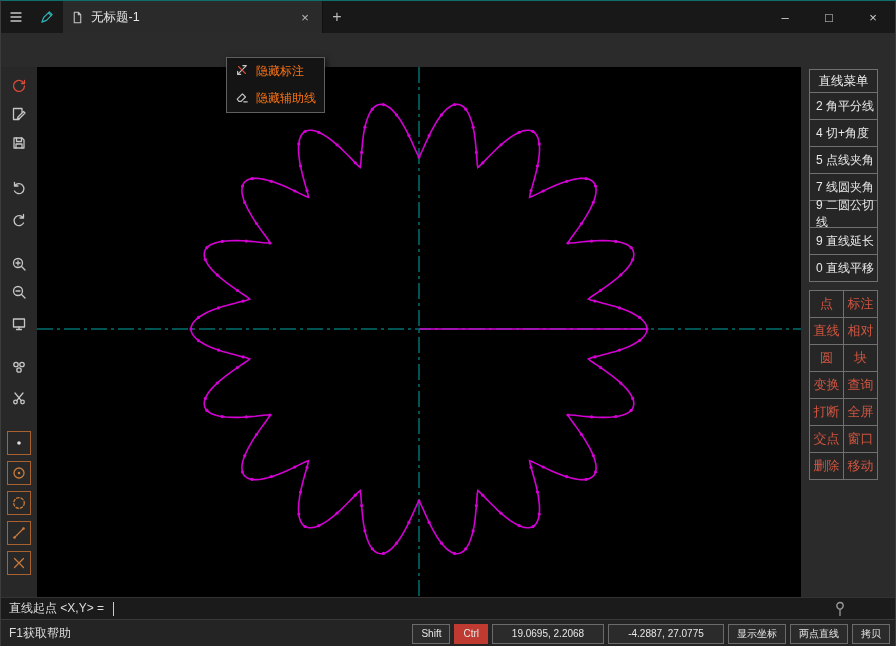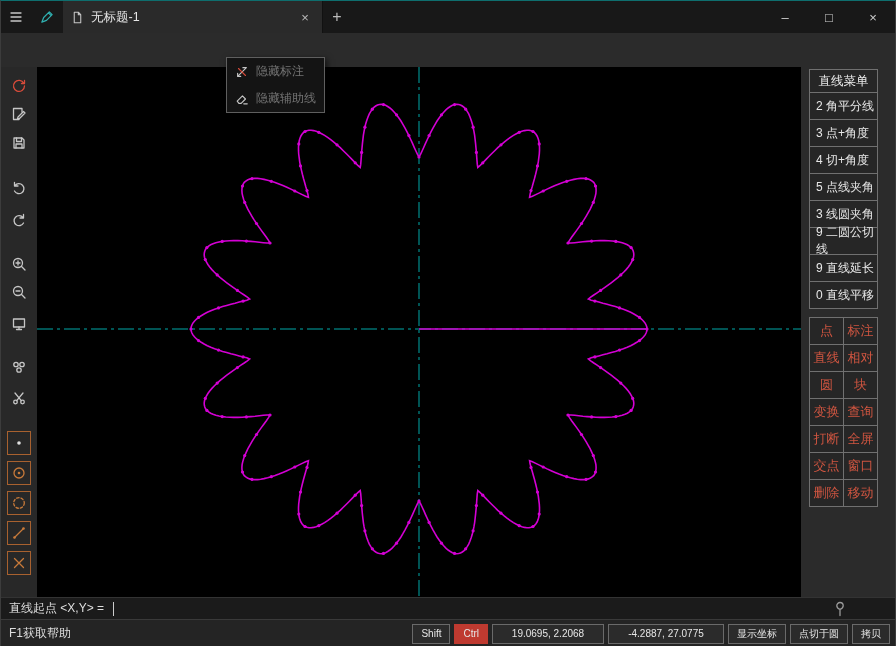--- a/index.html
+++ b/index.html
@@ -32,21 +32,21 @@
   svg.ic14 { width:14px; height:14px; }
   .lw-group { position:absolute; left:72px; top:36px; width:126px; height:26px; border:1px solid #565656;
     border-radius:2px; display:flex; align-items:center; padding:0 7px; gap:9px; }
   .lw-line { width:34px; height:4px; background:#cfcfcf; }
   .lw-val { color:#ddd; font-size:12px; }
   .lw-chev { color:#aaa; font-size:9px; margin-left:8px; }
 
   
   .dropdown { position:absolute; left:225px; top:56px; width:99px; background:#141414;
     border:1px solid #5f5f5f; z-index:20; box-shadow:2px 2px 6px rgba(0,0,0,.6); }
-  .dd-item { display:flex; align-items:center; gap:7px; padding:5px 8px; color:#737373; font-size:12px; cursor:pointer; }
+  .dd-item { display:flex; align-items:flex-start; gap:7px; padding:5px 8px; color:#f97316; font-size:12px; cursor:pointer; }
 
   
   .sidebar { position:absolute; left:0; top:66px; width:36px; height:530px; background:#282828; }
   .si { position:absolute; left:10px; width:16px; height:16px; cursor:pointer; }
   .sbox { position:absolute; left:6px; width:24px; height:24px; border:1px solid #a8612f;
     display:flex; align-items:center; justify-content:center; cursor:pointer; }
   svg.tool * { stroke:#c87a3a; fill:none; stroke-width:1.3; stroke-linecap:round; }
 
   
   .canvas { position:absolute; left:36px; top:66px; width:764px; height:530px; background:#000; cursor:crosshair; }
@@ -485,24 +485,23 @@
         <circle cx="563.6" cy="300.6" r="1.6" fill="#d400d4"></circle>
         <circle cx="557.9" cy="289.9" r="1.6" fill="#d400d4"></circle>
         <circle cx="582.5" cy="283.1" r="1.6" fill="#d400d4"></circle>
         <circle cx="602.5" cy="273.6" r="1.6" fill="#d400d4"></circle>
       </svg>
   </div>
 
   <div class="rpanel">
     <div class="rp-title">直线菜单</div>
     <div class="rp-item">2  角平分线</div>
-    <div class="rp-item">3  点+角度</div>
     <div class="rp-item">4  切+角度</div>
     <div class="rp-item">5  点线夹角</div>
-    <div class="rp-item">3  线圆夹角</div>
+    <div class="rp-item">7  线圆夹角</div>
     <div class="rp-item">9  二圆公切线</div>
     <div class="rp-item">9  直线延长</div>
     <div class="rp-item">0  直线平移</div>
 
     <div class="rp-grid">
       <div class="rp-cell">点</div>
       <div class="rp-cell">标注</div>
       <div class="rp-cell">直线</div>
       <div class="rp-cell">相对</div>
       <div class="rp-cell">圆</div>
@@ -528,17 +527,17 @@
   </div>
 
   <div class="statusbar">
     <span class="sb-help">F1获取帮助</span>
     <div class="sb-spacer"></div>
     <div class="sb-box">Shift</div>
     <div class="sb-box ctrl">Ctrl</div>
     <div class="sb-box coord" style="width:112px">19.0695, 2.2068</div>
     <div class="sb-box coord" style="width:116px">-4.2887, 27.0775</div>
     <div class="sb-box">显示坐标</div>
-    <div class="sb-box">点切于圆</div>
+    <div class="sb-box">两点直线</div>
     <div class="sb-box">拷贝</div>
   </div>
 
 </div>
 
 </body></html>

